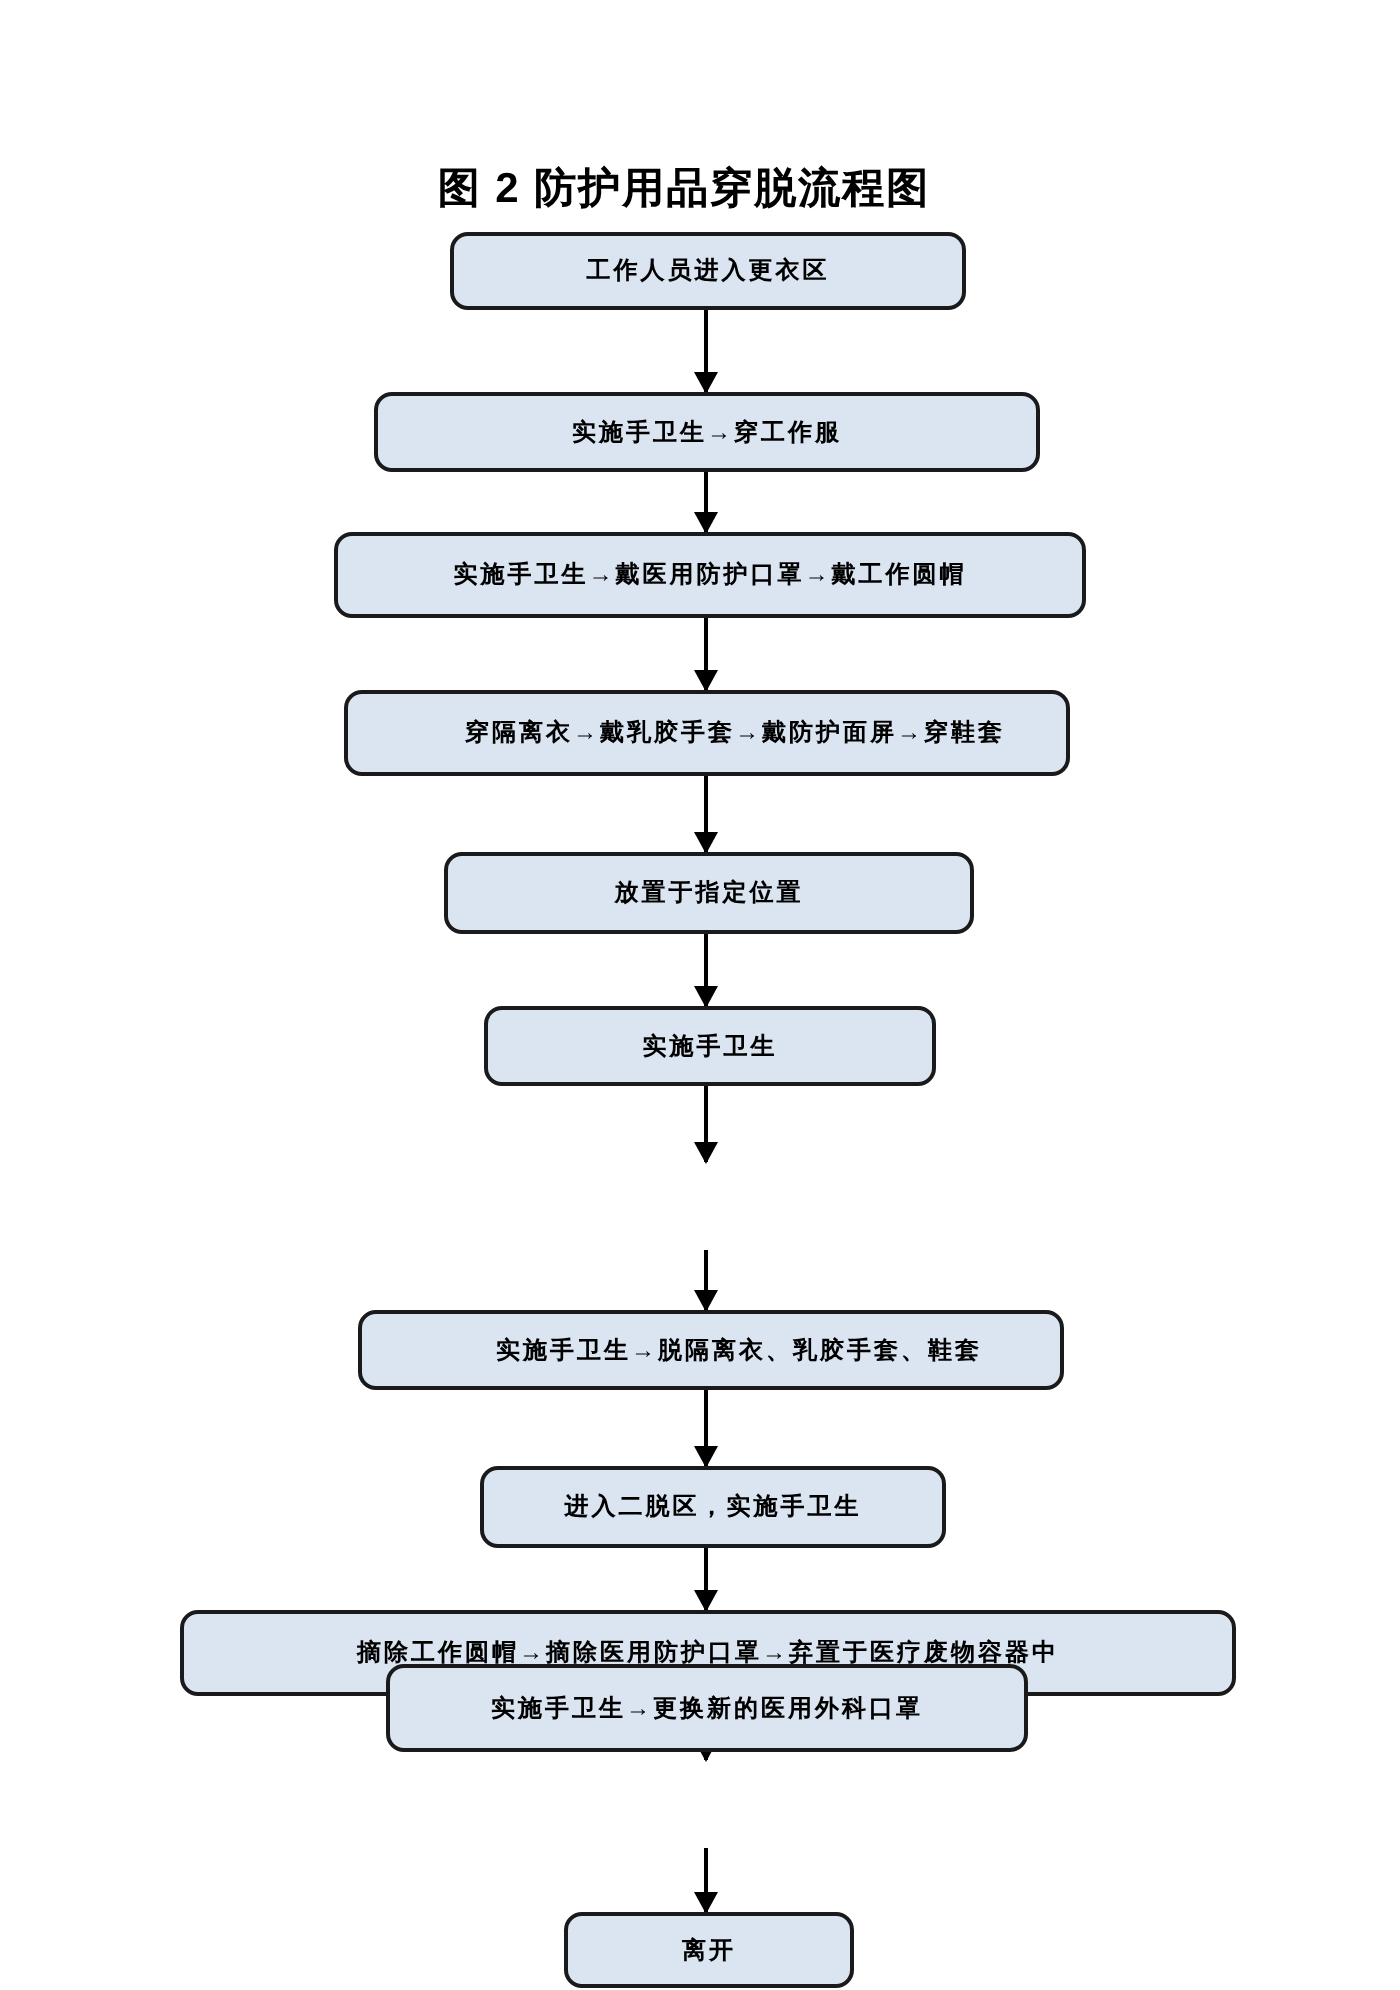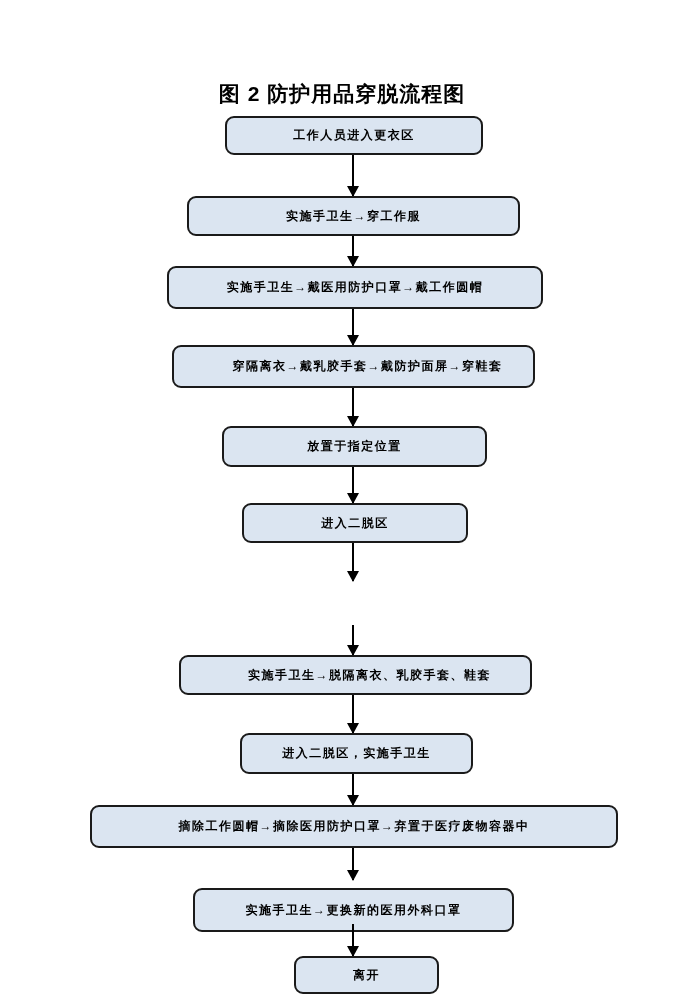--- a/index.html
+++ b/index.html
@@ -75,32 +75,32 @@
 
   <div class="node" style="left:167px;top:238px;width:376px;height:43px;">实施手卫生→戴医用防护口罩→戴工作圆帽</div>
   <div class="arrow" style="top:281px;height:36px;"></div>
 
   <div class="node" style="left:172px;top:317px;width:363px;height:43px;padding-left:28px;">穿隔离衣→戴乳胶手套→戴防护面屏→穿鞋套</div>
   <div class="arrow" style="top:360px;height:38px;"></div>
 
   <div class="node" style="left:222px;top:398px;width:265px;height:41px;">放置于指定位置</div>
   <div class="arrow" style="top:439px;height:36px;"></div>
 
-  <div class="node" style="left:242px;top:475px;width:226px;height:40px;">进入二脱区</div>
+  <div class="node" style="left:242px;top:475px;width:226px;height:40px;">实施手卫生</div>
   <div class="arrow" style="top:515px;height:38px;"></div>
 
   <div class="arrow" style="top:597px;height:30px;"></div>
 
   <div class="node" style="left:179px;top:627px;width:353px;height:40px;padding-left:28px;">实施手卫生→脱隔离衣、乳胶手套、鞋套</div>
   <div class="arrow" style="top:667px;height:38px;"></div>
 
   <div class="node" style="left:240px;top:705px;width:233px;height:41px;">进入二脱区，实施手卫生</div>
   <div class="arrow" style="top:746px;height:31px;"></div>
 
   <div class="node" style="left:90px;top:777px;width:528px;height:43px;">摘除工作圆帽→摘除医用防护口罩→弃置于医疗废物容器中</div>
   <div class="arrow" style="top:820px;height:32px;"></div>
 
-  <div class="node" style="left:193px;top:860px;width:321px;height:44px;">实施手卫生→更换新的医用外科口罩</div>
+  <div class="node" style="left:193px;top:804px;width:321px;height:44px;">实施手卫生→更换新的医用外科口罩</div>
   <div class="arrow" style="top:896px;height:32px;"></div>
 
-  <div class="node" style="left:294px;top:928px;width:145px;height:38px;">离开</div>
+  <div class="node" style="left:282px;top:928px;width:145px;height:38px;">离开</div>
 
 </div>
 
 </body></html>

